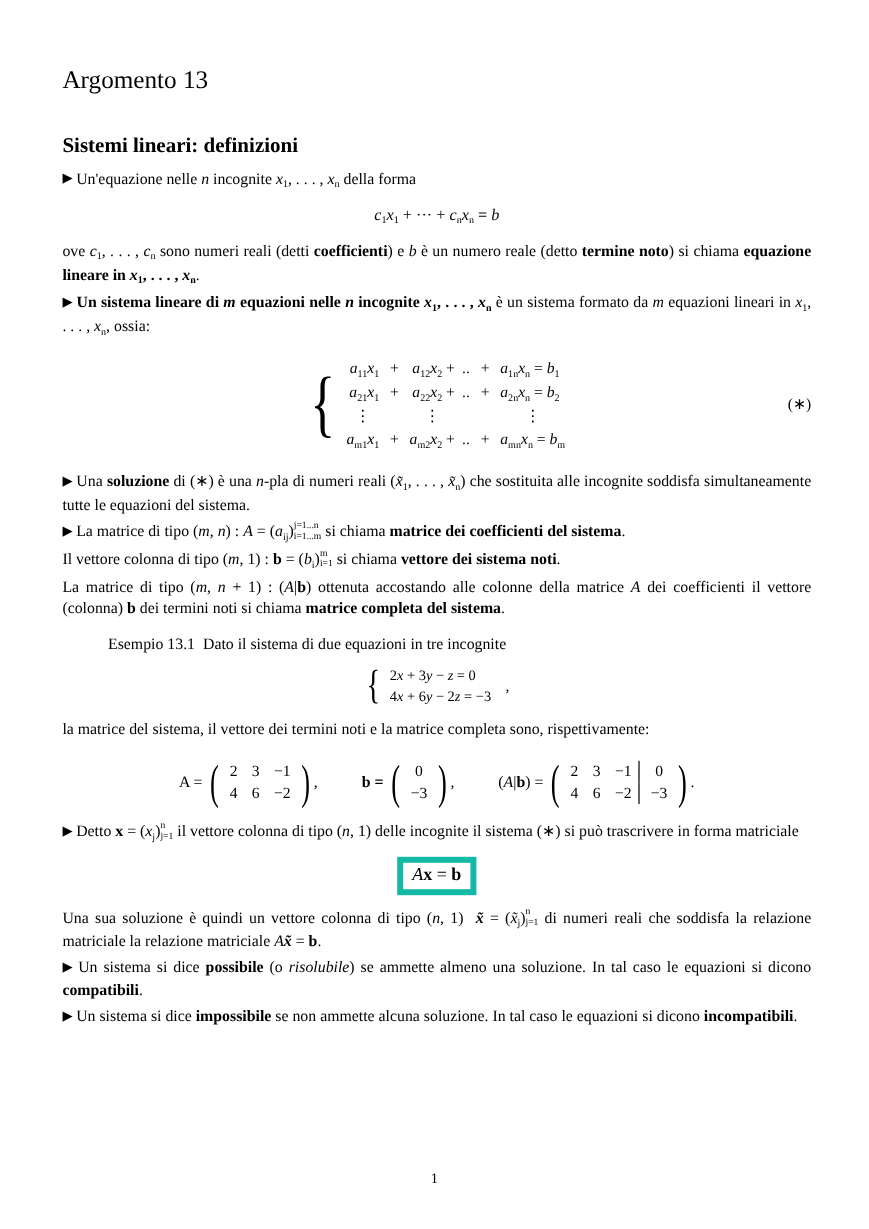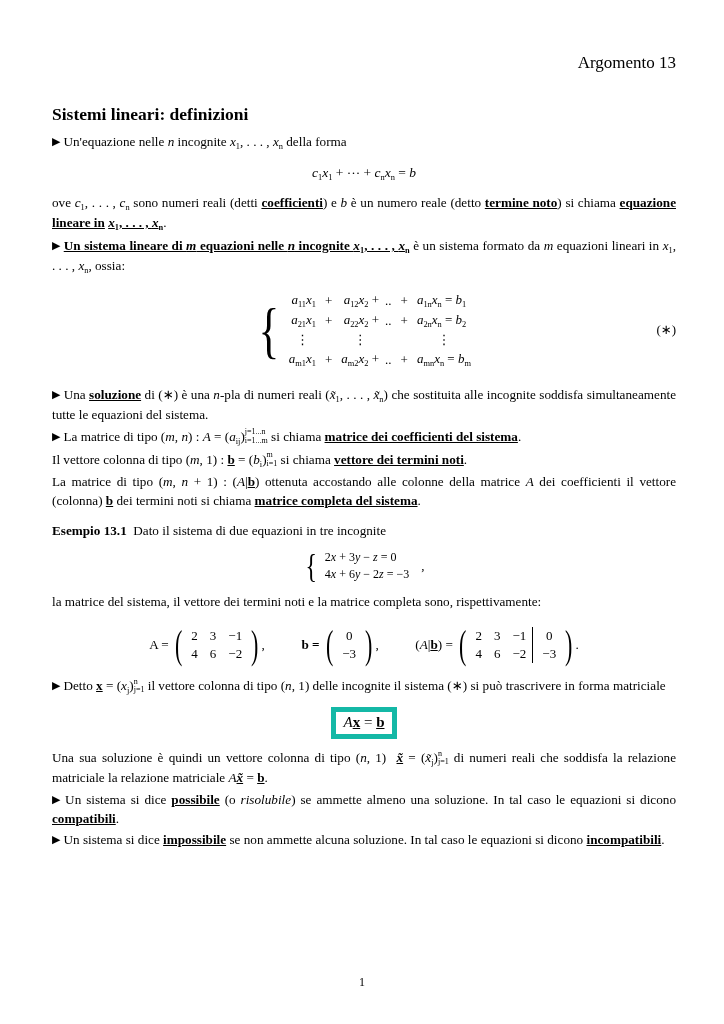--- a/index.html
+++ b/index.html
@@ -22,22 +22,22 @@
     padding: 0;
     box-sizing: border-box;
   }
   .content {
     position: absolute;
     left: 52px;
     top: 50px;
     width: 624px;
   }
   .doc-title {
-    text-align: right;
-    font-size: 17px;
+    text-align: left;
+    font-size: 21px;
     line-height: 1.55;
     font-family: "Liberation Serif", serif;
   }
   .doc-title div { margin: 0; }
   .section-head {
     font-size: 17.5px;
     font-weight: bold;
     margin-top: 28px;
     margin-bottom: 8px;
   }
@@ -51,21 +51,21 @@
     font-size: 11px;
     vertical-align: 1px;
     margin-right: 3px;
   }
   .eq-center {
     text-align: center;
     font-size: 13.5px;
     margin: 12px 0 12px 0;
   }
   i, .it { font-style: italic; }
-  b, .bf { font-weight: bold; text-decoration: underline; }
+  b, .bf { font-weight: bold; }
   .sub {
     font-size: 8.4px;
     vertical-align: -3px;
   }
   .frac-sub {
     display: inline-block;
     font-size: 8px;
     line-height: 1.05;
     vertical-align: -2px;
     text-align: left;
@@ -173,21 +173,21 @@
   }
   .center { text-align: center; }
   .pagenum {
     position: absolute;
     bottom: 34px;
     left: 0;
     width: 724px;
     text-align: center;
     font-size: 12px;
   }
-  .example-lbl { font-weight: bold; }
+  .example-lbl { font-weight: normal; margin-left: 38px; }
   .spacer-s { height: 5px; }
 </style>
 </head>
 <body>
 
 <div class="page">
   <div class="content">
 
     <div class="doc-title">
       <div>Argomento 13</div>
@@ -254,21 +254,21 @@
 
     <p class="body">
       <span class="bullet-char">▶</span><span>Una </span><b>soluzione</b><span> di (∗) è una </span><i>n</i><span>-pla di numeri reali </span>(<i>x̃</i><span class="sub">1</span>, . . . , <i>x̃</i><span class="sub">n</span>)<span> che sostituita alle incognite soddisfa simultaneamente tutte le equazioni del sistema.</span>
     </p>
 
     <p class="body">
       <span class="bullet-char">▶</span>La matrice di tipo (<i>m</i>, <i>n</i>) : <i>A</i> = (<i>a</i><span class="sub">ij</span>)<span class="frac-sub">j=1...n<br>i=1...m</span> si chiama <b>matrice dei coefficienti del sistema</b>.
     </p>
 
     <p class="body">
-      Il vettore colonna di tipo (<i>m</i>, 1) : <b>b</b> = (<i>b</i><span class="sub">i</span>)<span class="frac-sub">m<br>i=1</span> si chiama <b>vettore dei termini noti</b>.
+      Il vettore colonna di tipo (<i>m</i>, 1) : <b>b</b> = (<i>b</i><span class="sub">i</span>)<span class="frac-sub">m<br>i=1</span> si chiama <b>vettore dei sistema noti</b>.
     </p>
 
     <p class="body">
       La matrice di tipo (<i>m</i>, <i>n</i> + 1) : (<i>A</i>|<b>b</b>) ottenuta accostando alle colonne della matrice <i>A</i> dei coefficienti il vettore (colonna) <b>b</b> dei termini noti si chiama <b>matrice completa del sistema</b>.
     </p>
 
     <div class="spacer-s"></div>
 
     <p class="body">
       <span class="example-lbl">Esempio 13.1</span>&nbsp;&nbsp;<span>Dato il sistema di due equazioni in tre incognite</span>

